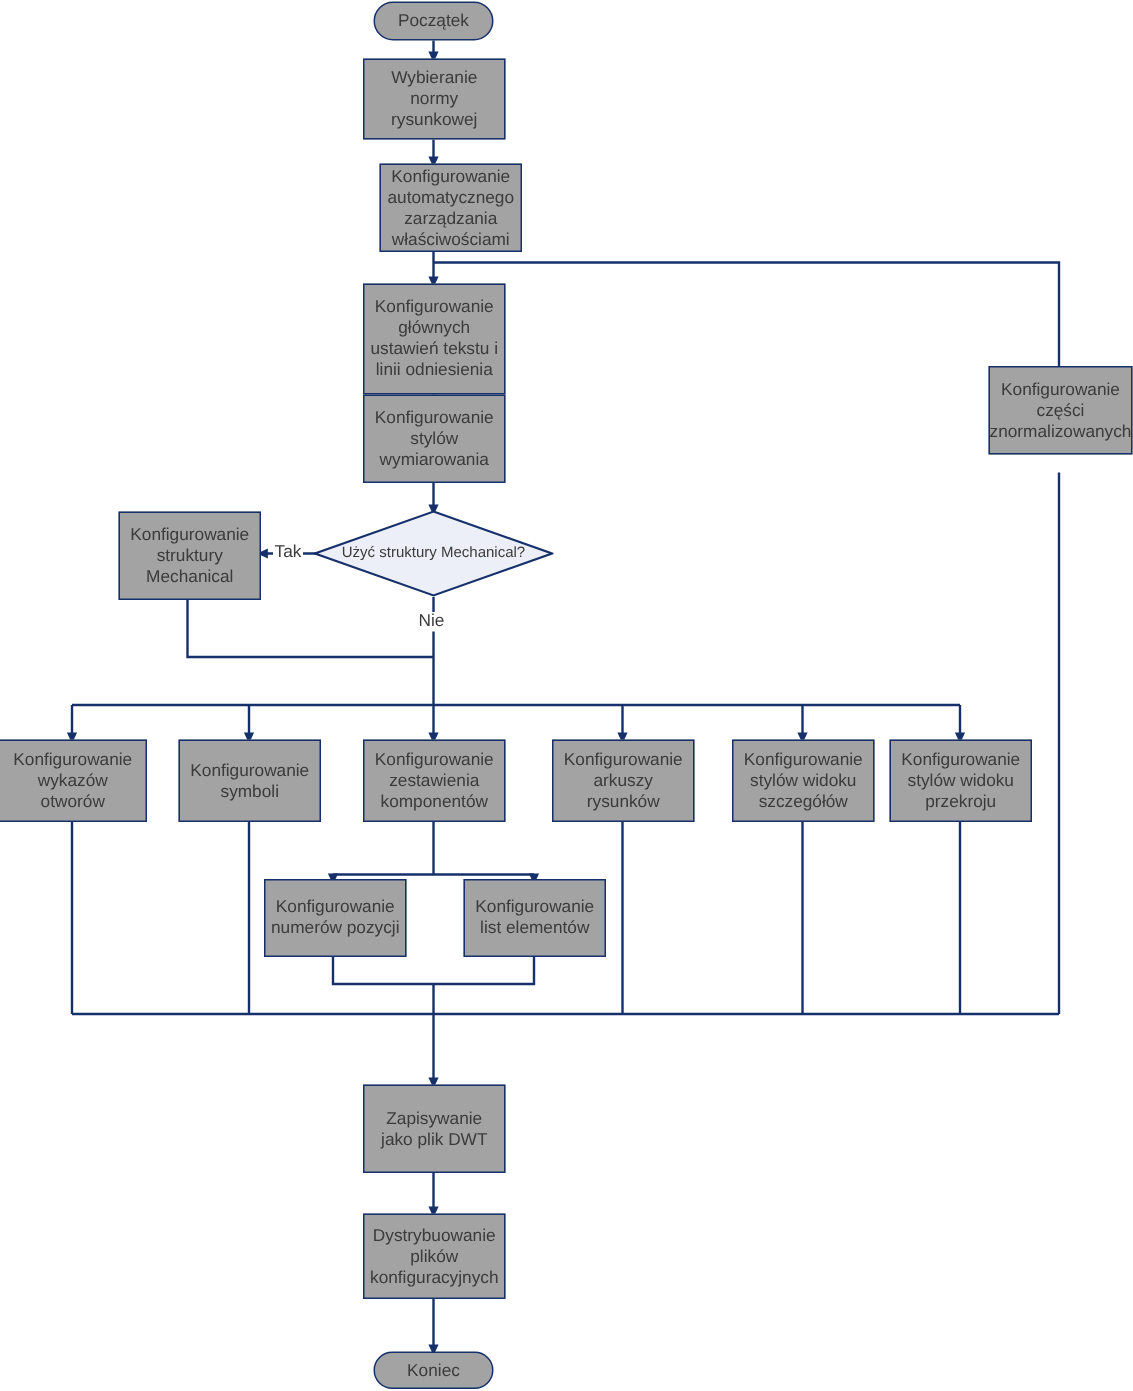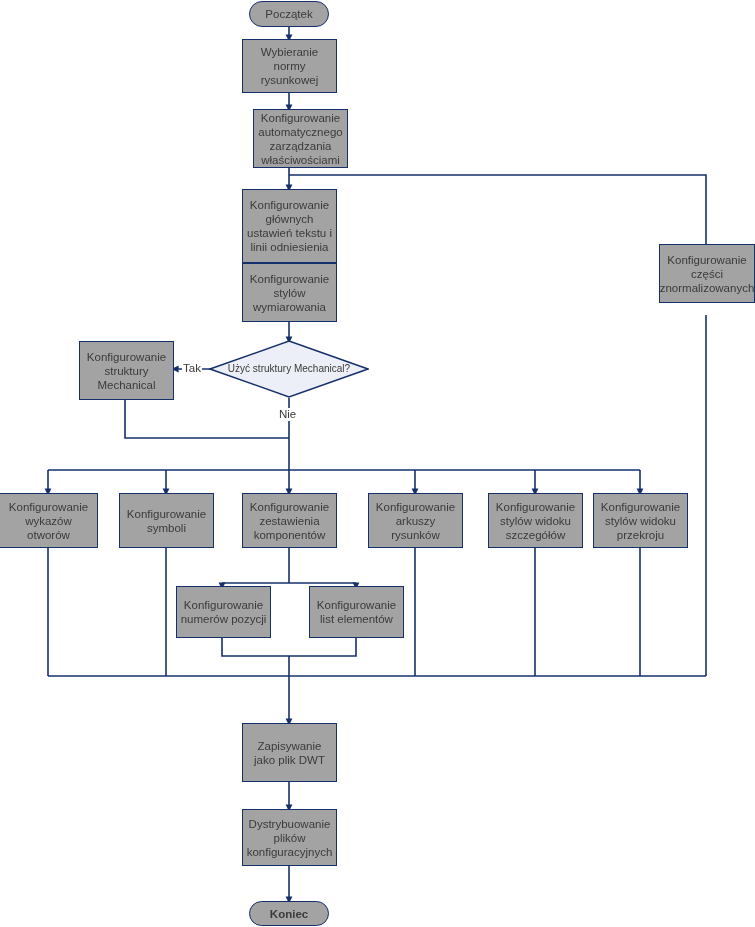--- a/index.html
+++ b/index.html
@@ -117,19 +117,19 @@
   <div class="node" style="left:593px;top:493px;width:95px;height:55px;">Konfigurowanie stylów widoku przekroju</div>
 
   <div class="node" style="left:176px;top:586px;width:95px;height:52px;">Konfigurowanie numerów pozycji</div>
 
   <div class="node" style="left:309px;top:586px;width:95px;height:52px;">Konfigurowanie list elementów</div>
 
   <div class="node" style="left:242px;top:723px;width:95px;height:59px;">Zapisywanie jako plik DWT</div>
 
   <div class="node" style="left:242px;top:809px;width:95px;height:57px;">Dystrybuowanie plików konfiguracyjnych</div>
 
-  <div class="node term" style="left:249px;top:901px;width:80px;height:25px;font-weight:bold;">Koniec</div>
+  <div class="node term" style="left:249px;top:901px;width:80px;height:25px;">Koniec</div>
 
   <div class="elabel" style="left:182px;top:362px;">Tak</div>
 
   <div class="elabel" style="left:278px;top:408px;">Nie</div>
 
 </div>
 
 </body></html>

